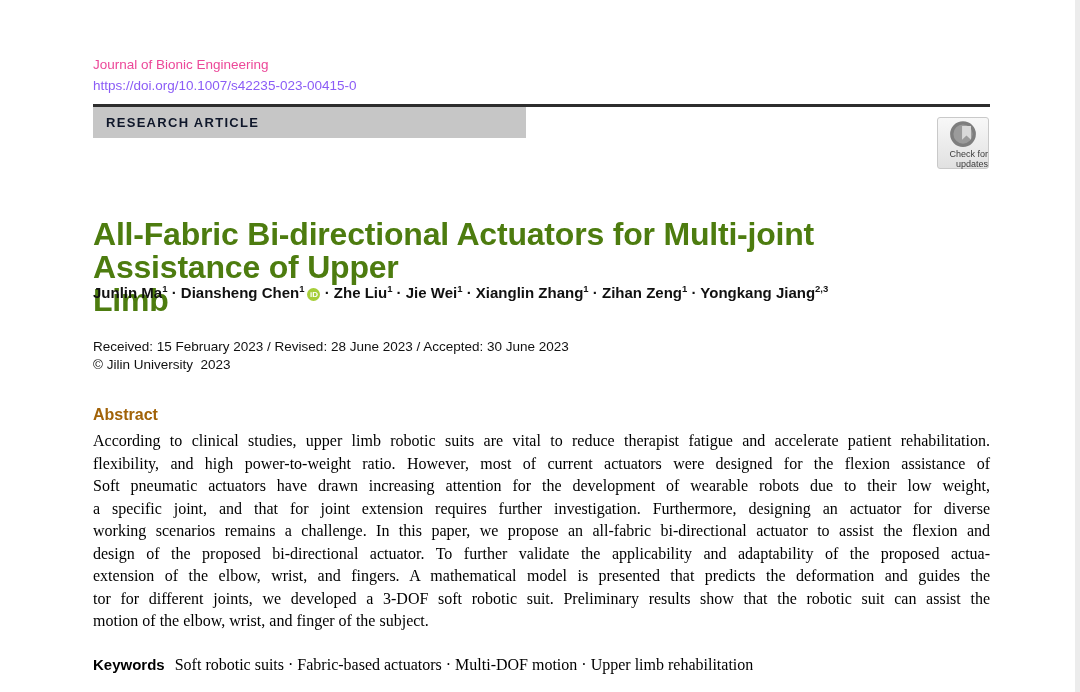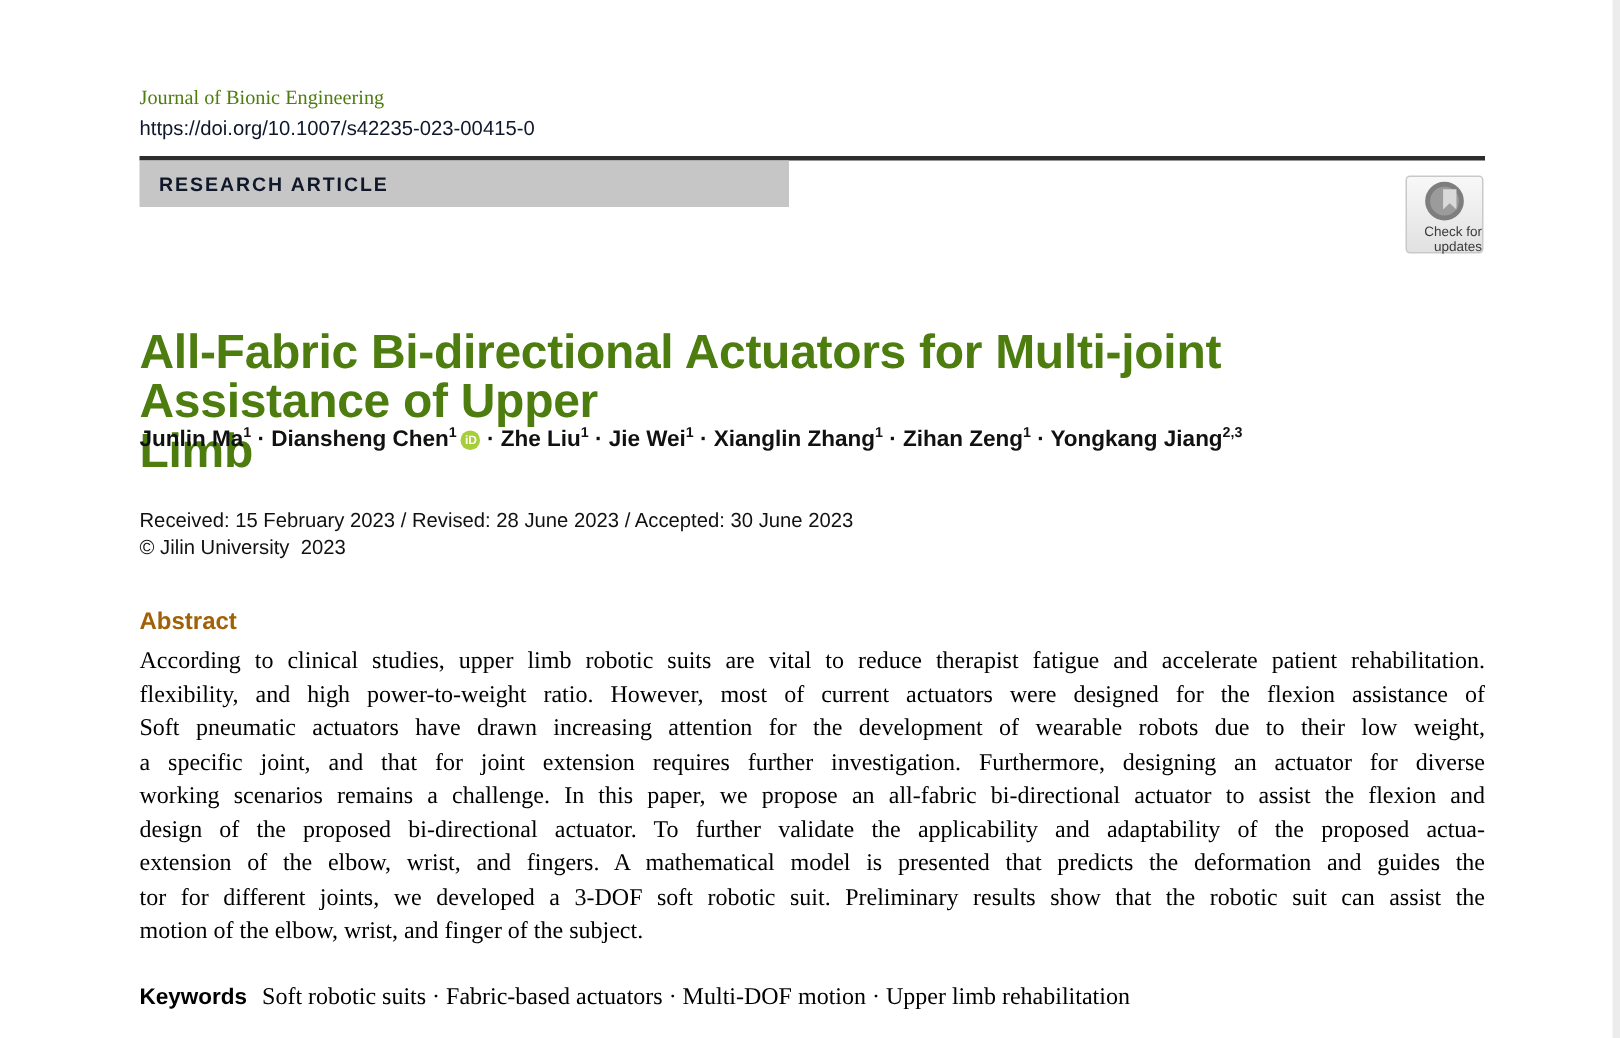--- a/index.html
+++ b/index.html
@@ -1,22 +1,22 @@
 <!DOCTYPE html>
 <html><head>
 <meta charset="utf-8">
 <style>
   * { margin: 0; padding: 0; box-sizing: border-box; }
   html, body { width: 1080px; height: 692px; }
   body { font-family: "Liberation Sans", sans-serif; background: #ffffff; position: relative; overflow: hidden; }
   .page { position: absolute; left: 0; top: 0; width: 1080px; height: 692px; background: #ffffff; }
   .page-edge { position: absolute; right: 0; top: 0; width: 5px; height: 100%; background: #ececec; }
 
-  .journal-name { position: absolute; left: 93px; top: 57px; font-size: 13.5px; color: #4d7c0f; font-family: Liberation Serif, serif; }
-  .doi-line { position: absolute; left: 93px; top: 78px; font-size: 13.5px; color: #0f172a; }
+  .journal-name { position: absolute; left: 93px; top: 57px; font-size: 13.5px; color: #ec4899; }
+  .doi-line { position: absolute; left: 93px; top: 78px; font-size: 13.5px; color: #8b5cf6; }
 
   .top-rule { position: absolute; left: 93px; top: 104px; width: 897px; height: 3px; background: #2d2d2d; }
   .article-type-box { position: absolute; left: 93px; top: 107px; width: 433px; height: 31px; background: #c6c6c6; }
   .article-type-box span { display: block; padding-left: 13px; line-height: 31px; font-size: 13px; font-weight: bold; letter-spacing: 1.3px; color: #0f172a; }
 
   .check-badge { position: absolute; left: 937px; top: 117px; width: 52px; height: 52px; background: linear-gradient(#f8f8f8, #e1e1e1); border: 1px solid #c9c9c9; border-radius: 3px; text-align: right; cursor: pointer; }
   .check-badge svg { display: block; margin: 2px auto 0 auto; }
   .check-badge .badge-text { font-size: 9px; line-height: 9.5px; color: #3b3b3b; }
 
   .paper-title { position: absolute; left: 93px; top: 184px; width: 860px; font-size: 32px; font-weight: bold; color: #4d7c0f; line-height: 33px; letter-spacing: -0.2px; margin-top: 34px; }

